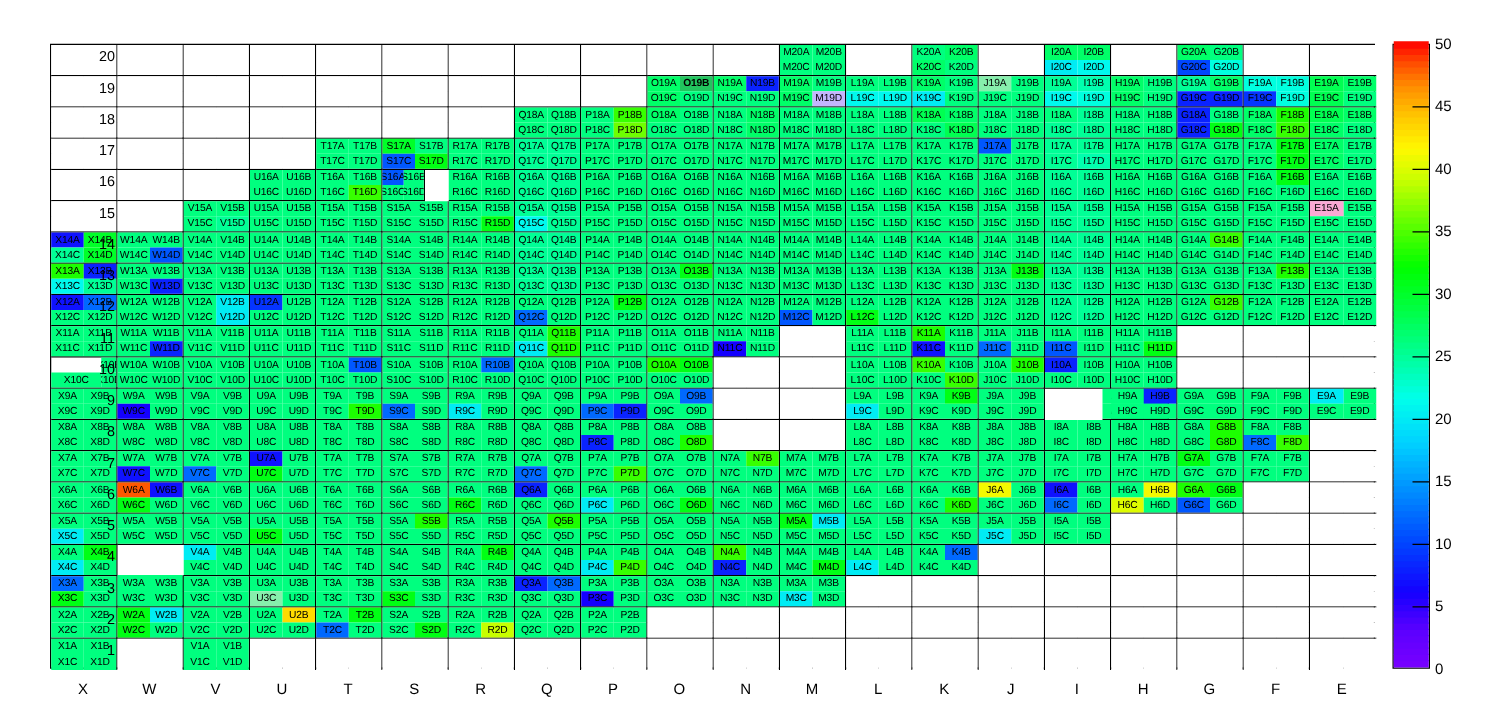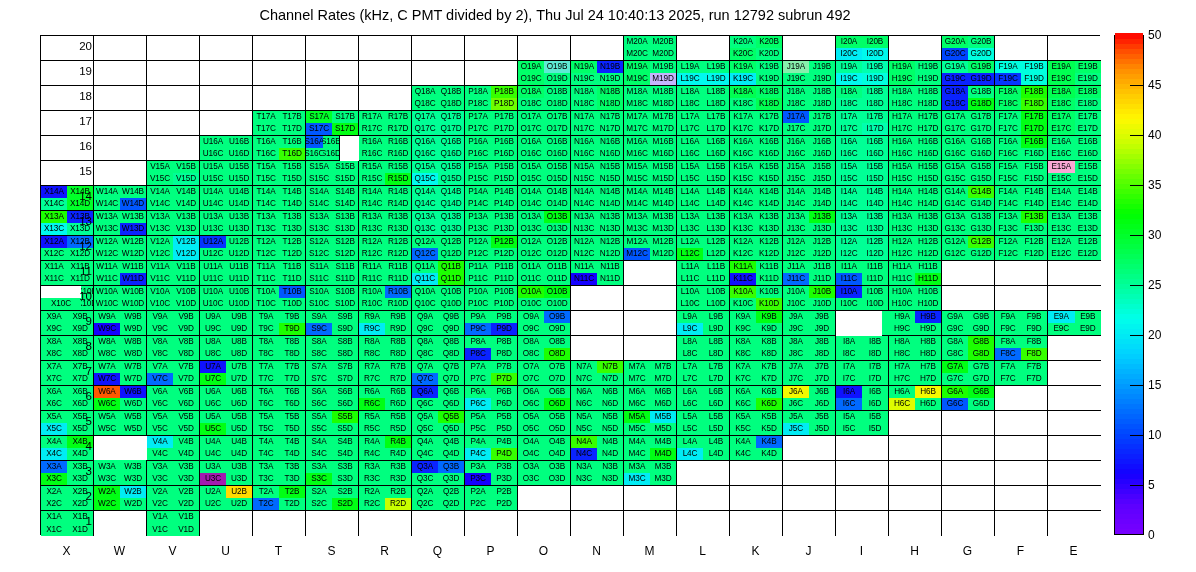--- a/index.html
+++ b/index.html
@@ -39,21 +39,20 @@
   #cbticks{position:absolute;left:1114px;top:35px;width:80px;height:500px;}
   #cbticks .t{position:absolute;left:34px;font-size:12px;color:#000;
               transform:translateY(-50%);}
   #cbticks .tk{position:absolute;left:16px;width:14px;height:1px;background:#000;}
 </style>
 </head>
 <body>
 
 <div id="root">
 
-  <div id="title">Channel Rates (kHz, C PMT divided by 2), Thu Jul 24 10:40:13 2025, run 12792 subrun 492</div>
 
   <div id="plot">
       <div class="cell" style="left: 0px; top: 0px; width: 53px; height: 25px;">
         <div class="sub"></div>
         <div class="sub"></div>
         <div class="sub"></div>
         <div class="sub"></div>
       </div>
       <div class="cell" style="left: 53px; top: 0px; width: 53px; height: 25px;">
         <div class="sub"></div>
@@ -252,21 +251,21 @@
       <div class="cell" style="left: 424px; top: 25px; width: 53px; height: 25px;">
         <div class="sub"></div>
         <div class="sub"></div>
         <div class="sub"></div>
         <div class="sub"></div>
       </div>
       <div class="cell" style="left: 477px; top: 25px; width: 53px; height: 25px;">
         <div class="sub" style="background: rgb(0, 255, 104);">
           <span>O19A</span>
         </div>
-        <div class="sub" style="background: #5eead4;">
+        <div class="sub" style="background: #22c55e; font-weight: bold;">
           <span>O19B</span>
         </div>
         <div class="sub" style="background: rgb(0, 255, 104);">
           <span>O19C</span>
         </div>
         <div class="sub" style="background: rgb(0, 255, 127);">
           <span>O19D</span>
         </div>
       </div>
       <div class="cell" style="left: 530px; top: 25px; width: 53px; height: 25px;">
@@ -4307,21 +4306,21 @@
           <span>V3D</span>
         </div>
       </div>
       <div class="cell" style="left: 159px; top: 425px; width: 53px; height: 25px;">
         <div class="sub" style="background: rgb(0, 255, 127);">
           <span>U3A</span>
         </div>
         <div class="sub" style="background: rgb(0, 255, 127);">
           <span>U3B</span>
         </div>
-        <div class="sub" style="background: #a21caf;">
+        <div class="sub" style="background: #86efac;">
           <span>U3C</span>
         </div>
         <div class="sub" style="background: rgb(0, 255, 127);">
           <span>U3D</span>
         </div>
       </div>
       <div class="cell" style="left: 212px; top: 425px; width: 53px; height: 25px;">
         <div class="sub" style="background: rgb(0, 255, 127);">
           <span>T3A</span>
         </div>

